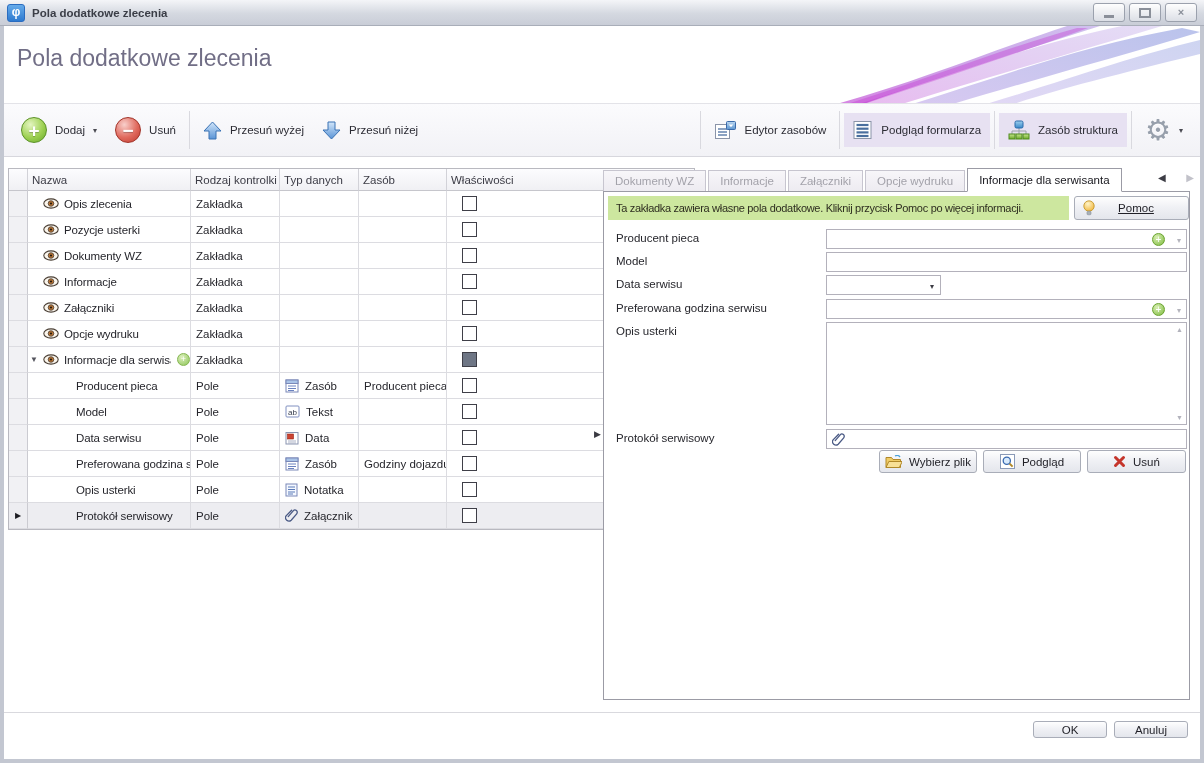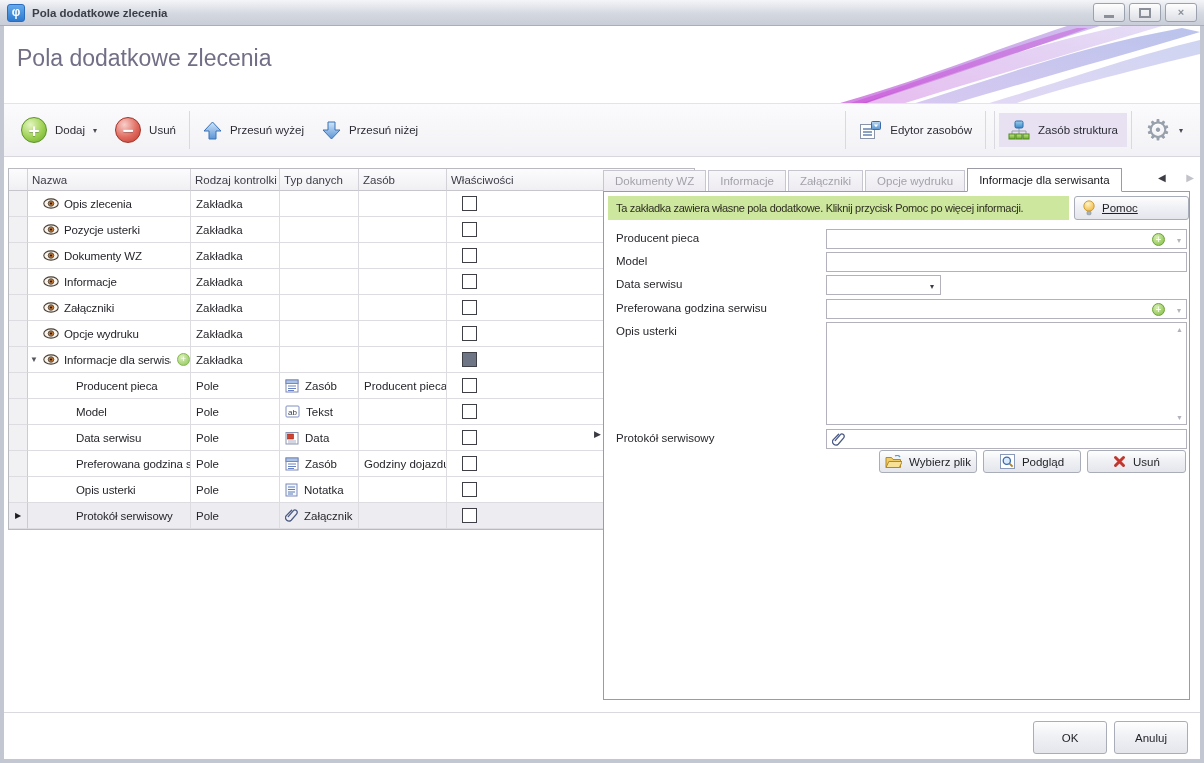--- a/index.html
+++ b/index.html
@@ -80,39 +80,39 @@
     font-size:10px;z-index:3;}
   .ta-left{color:#3d3d45;} .ta-right{color:#c2c2ca;}
   .panel{position:absolute;left:603px;top:191px;width:587px;height:509px;border:1px solid #9b9ba5;
     background:#fff;box-sizing:border-box;z-index:2;}
   .infobar{position:absolute;left:4px;top:4px;width:461px;height:24px;background:#cde79f;
     color:#2e2e20;font-size:11px;letter-spacing:-.3px;line-height:24px;padding-left:8px;
     box-sizing:border-box;overflow:hidden;white-space:nowrap;}
   .btn{background:linear-gradient(#fefefe,#f0f1f5 45%,#e4e6ec);border:1px solid #a9adb8;border-radius:3px;
     color:#1f1f26;box-sizing:border-box;display:flex;align-items:center;justify-content:center;gap:7px;}
   .help-btn{position:absolute;left:470px;top:4px;width:115px;height:24px;padding:0 8px;justify-content:flex-start;}
-  .help-btn .lbl{flex:1;margin-right:10px;text-decoration:underline;}
+  .help-btn .lbl{flex:1;text-align:center;margin-right:10px;text-decoration:underline;}
   .fld-label{position:absolute;left:12px;color:#26262c;}
   .lf1{top:40px;} .lf2{top:63px;} .lf3{top:86px;} .lf4{top:110px;} .lf5{top:133px;} .lf6{top:240px;}
   .inp{position:absolute;left:222px;width:361px;height:20px;border:1px solid #b3b1bb;background:#fff;box-sizing:border-box;}
   .if1{top:37px;} .if2{top:60px;} .if3{top:83px;width:115px;} .if4{top:107px;}
   .txtarea{top:130px;height:103px;}
   .attach{top:237px;}
   .plus-mini{position:absolute;right:21px;top:3px;width:13px;height:13px;border-radius:50%;
     background:radial-gradient(circle at 35% 30%,#d9efb5,#7ebb3f);border:1px solid #6aa32f;
     color:#fff;font-size:10px;line-height:12px;text-align:center;box-sizing:border-box;}
   .dd-mini{position:absolute;right:5px;top:6px;font-size:8px;color:#b4b4bc;}
   .dd-dark{position:absolute;right:6px;top:6px;font-size:8px;color:#3c3c44;}
   .sa{position:absolute;right:3px;font-size:7px;color:#b2b2bc;} .sa-up{top:3px;} .sa-dn{bottom:3px;}
   .clip{position:absolute;left:5px;top:2px;}
   .abtn{position:absolute;top:258px;height:23px;}
   .ab1{left:275px;width:98px;} .ab2{left:379px;width:98px;} .ab3{left:483px;width:99px;}
   
   .footer-sep{position:absolute;left:4px;right:4px;top:712px;height:1px;background:#d9d9de;}
-  .fbtn{position:absolute;top:721px;width:74px;height:33px;z-index:3;}
+  .fbtn{position:absolute;top:721px;width:74px;height:17px;z-index:3;}
   .btn-ok{left:1033px;} .btn-cancel{left:1114px;}
 </style>
 </head>
 <body>
 
 <div class="window">
 
   <div class="titlebar">
     <div class="app-icon">φ</div>
     <span class="t">Pola dodatkowe zlecenia</span>
@@ -198,20 +198,30 @@
         <rect x="1.5" y="4.5" width="14" height="14" fill="#fff" stroke="#8a94a8"></rect>
         <line x1="4" y1="9" x2="13" y2="9" stroke="#5a7aa8" stroke-width="1.4"></line>
         <line x1="4" y1="12" x2="13" y2="12" stroke="#5a7aa8" stroke-width="1.4"></line>
         <line x1="4" y1="15" x2="13" y2="15" stroke="#5a7aa8" stroke-width="1.4"></line>
         <rect x="12.5" y="1.5" width="9" height="8" rx="1" fill="url(#ge1)" stroke="#3a6aaa"></rect>
         <path d="M14.8 4.6 l2.2 2.6 2.2-2.6z" fill="#fff"></path>
       </svg>
       <span>Edytor zasobów</span>
     </div>
     <div class="tb-sep"></div>
+    <div class="tb-item hl">
+      <svg width="20" height="20" viewBox="0 0 20 20">
+        <rect x="1" y="1.5" width="17" height="17" fill="#fff" stroke="#8a94a8"></rect>
+        <line x1="3.5" y1="5" x2="15.5" y2="5" stroke="#4a6f9e" stroke-width="2.2"></line>
+        <line x1="3.5" y1="8.7" x2="15.5" y2="8.7" stroke="#4a6f9e" stroke-width="2.2"></line>
+        <line x1="3.5" y1="12.4" x2="15.5" y2="12.4" stroke="#4a6f9e" stroke-width="2.2"></line>
+        <line x1="3.5" y1="16" x2="15.5" y2="16" stroke="#4a6f9e" stroke-width="2.2"></line>
+      </svg>
+      <span>Podgląd formularza</span>
+    </div>
     <div class="tb-sep"></div>
     <div class="tb-item hl">
       <svg width="22" height="20" viewBox="0 0 22 20">
         <defs>
           <linearGradient id="gb1" x1="0" y1="0" x2="0" y2="1">
               <stop offset="0" stop-color="#9ed0ee"></stop>
               <stop offset="1" stop-color="#3a88c8"></stop>
             </linearGradient>
           <linearGradient id="gg2" x1="0" y1="0" x2="0" y2="1">
               <stop offset="0" stop-color="#c8e690"></stop>

